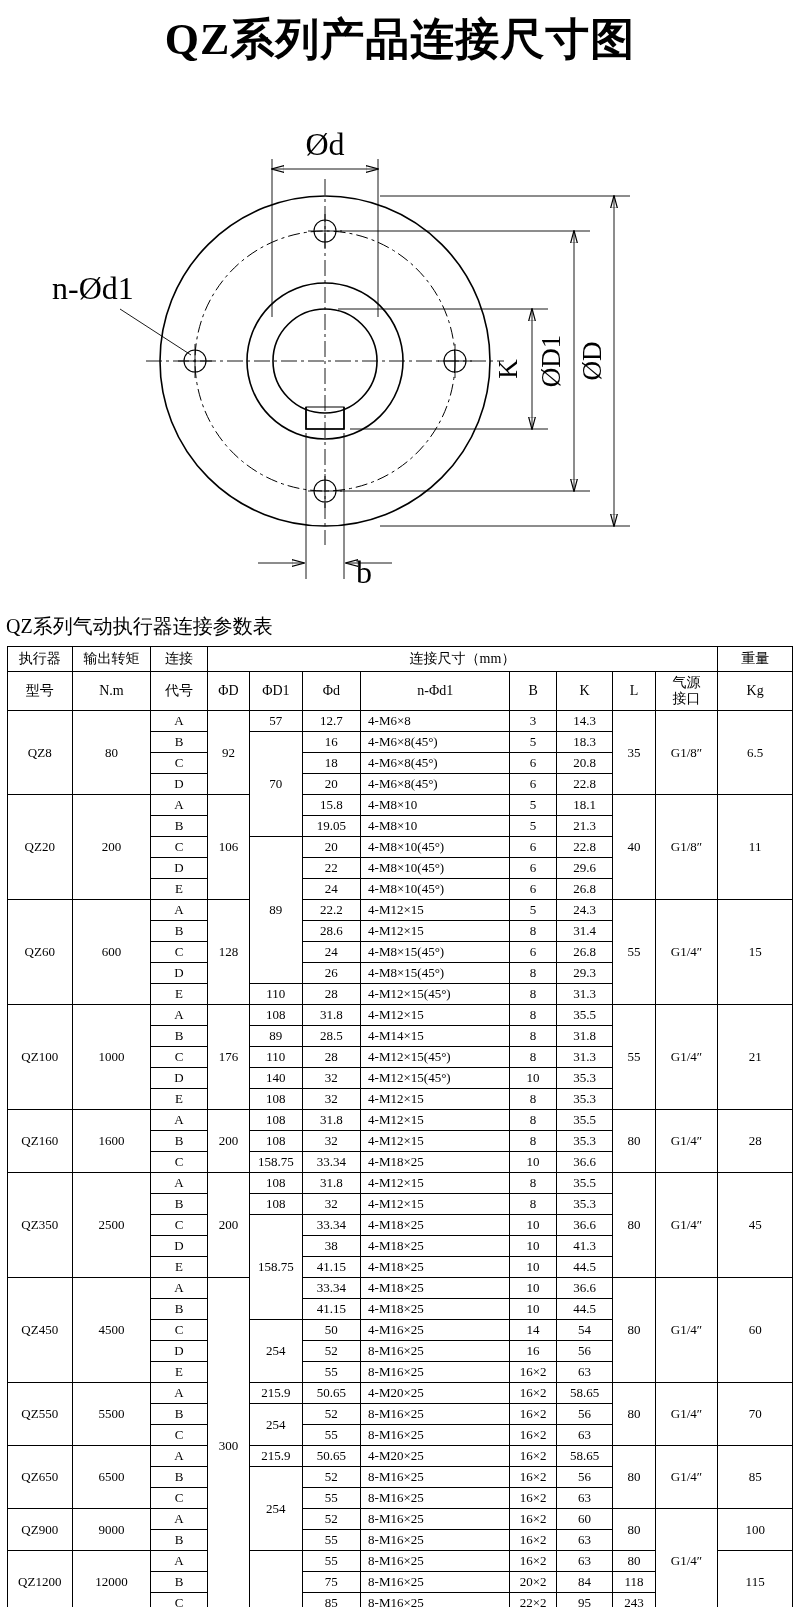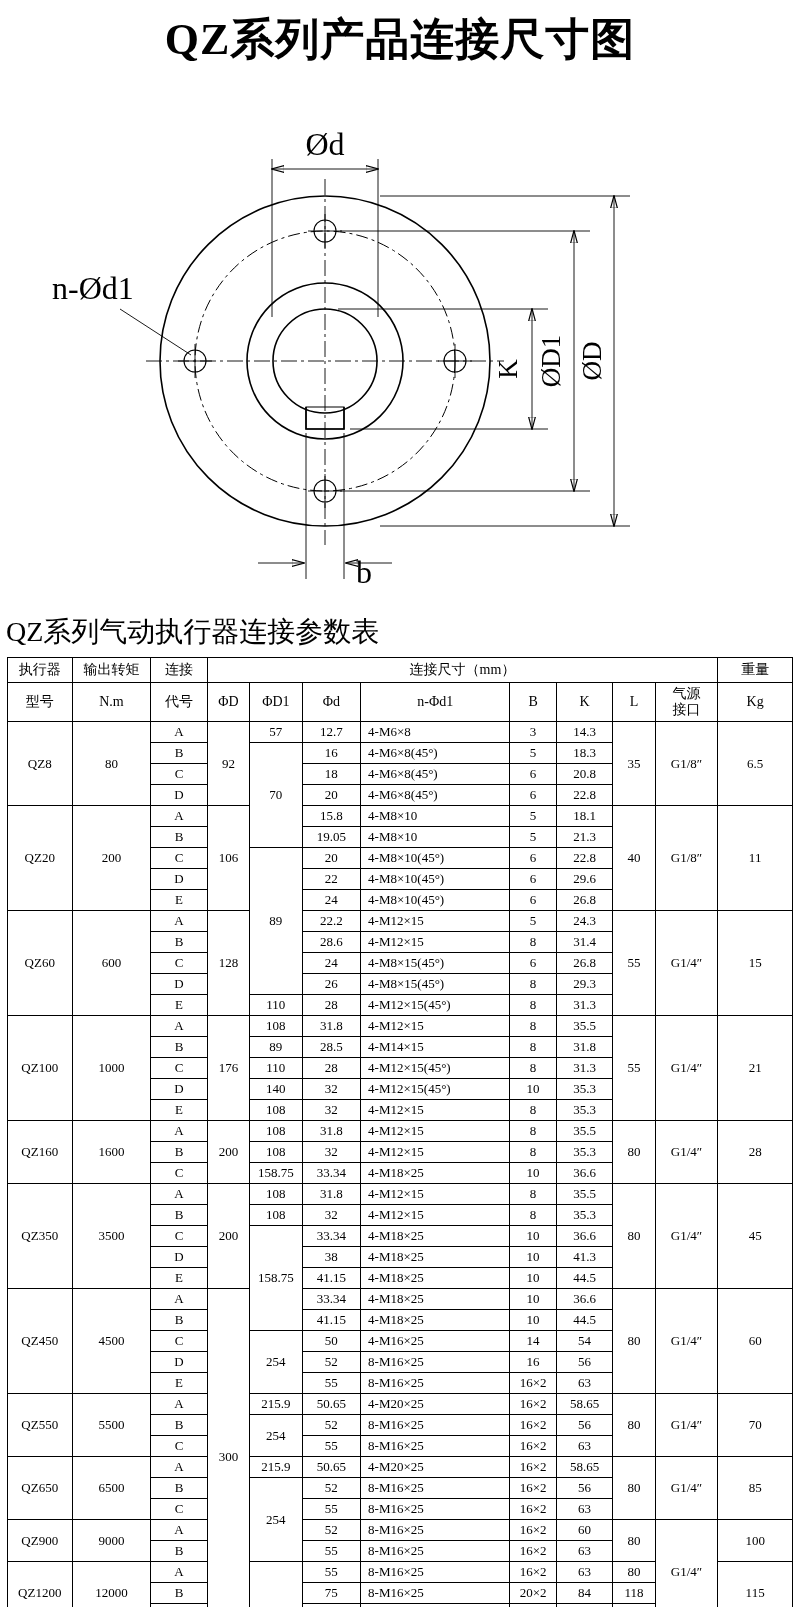--- a/index.html
+++ b/index.html
@@ -10,21 +10,21 @@
   svg line,svg circle,svg path{stroke:#000;fill:none;stroke-width:1.1;}
   .thick{stroke-width:1.6;}
   .cl{stroke-dasharray:16,4,3,4;stroke-width:0.9;}
   .cl2{stroke-dasharray:12,4,3,4;stroke-width:1;}
   .tick{stroke-width:0.9;}
   .ext{stroke-width:0.9;}
   .dim{stroke-width:0.9;}
   svg text{fill:#000;stroke:none;font-family:"Liberation Serif","DejaVu Serif",serif;}
   .big{font-size:32px;}
   .med{font-size:27px;}
-  .table-title{font-size:28px;margin:10px 0 6px 6px;font-weight:500;}
+  .table-title{font-size:20px;margin:10px 0 6px 6px;font-weight:500;}
   table{border-collapse:collapse;table-layout:fixed;width:786px;margin:0 auto 14px auto;border:1.5px solid #000;}
   th,td{border:1px solid #000;text-align:center;vertical-align:middle;padding:0 2px;overflow:hidden;}
   td{font-size:13px;height:20px;line-height:1.05;}
   th{font-size:14px;font-weight:normal;white-space:pre-line;line-height:1.15;}
   tr.hrow1 th{height:24px;}
   tr.hrow2 th{height:38px;}
   .col-nd1{text-align:left;padding-left:7px;}
 </style>
 </head>
 <body>
@@ -347,21 +347,21 @@
       <tr>
         <td class="col-c">C</td>
         <td class="col-D1">158.75</td>
         <td class="col-d">33.34</td>
         <td class="col-nd1">4-M18×25</td>
         <td class="col-B">10</td>
         <td class="col-K">36.6</td>
       </tr>
       <tr>
         <td rowspan="5" class="col-m">QZ350</td>
-        <td rowspan="5" class="col-tq">3500</td>
+        <td rowspan="5" class="col-tq">2500</td>
         <td class="col-c">A</td>
         <td rowspan="5" class="col-D">200</td>
         <td class="col-D1">108</td>
         <td class="col-d">31.8</td>
         <td class="col-nd1">4-M12×15</td>
         <td class="col-B">8</td>
         <td class="col-K">35.5</td>
         <td rowspan="5" class="col-L">80</td>
         <td rowspan="5" class="col-p">G1/4″</td>
         <td rowspan="5" class="col-kg">45</td>

